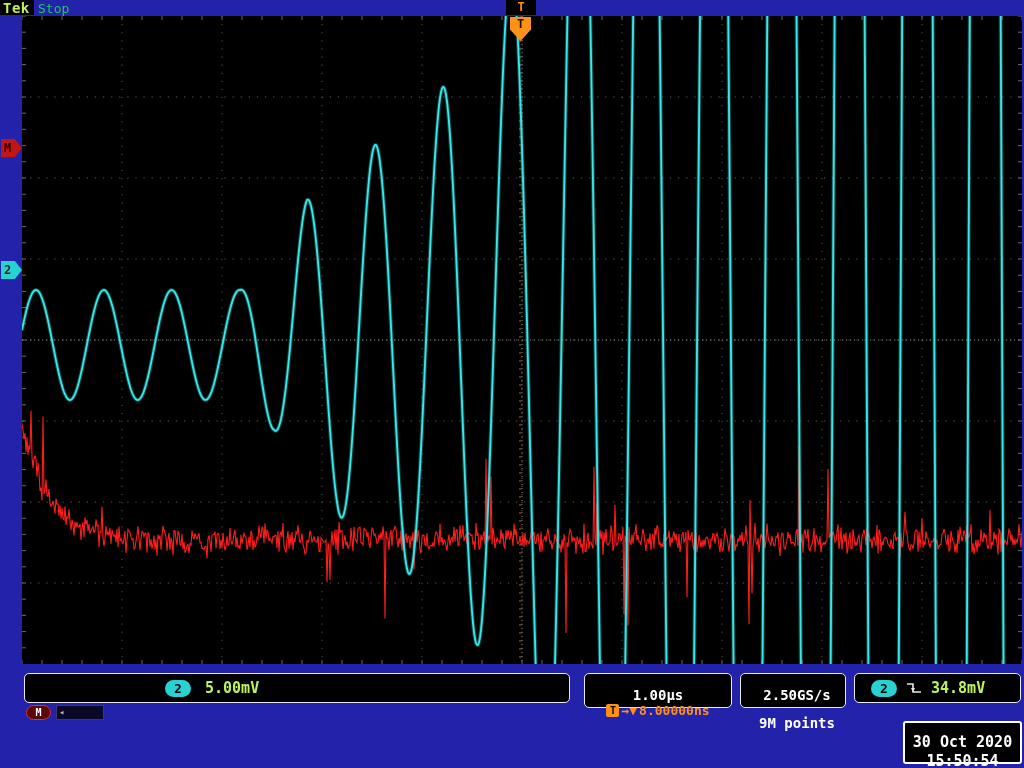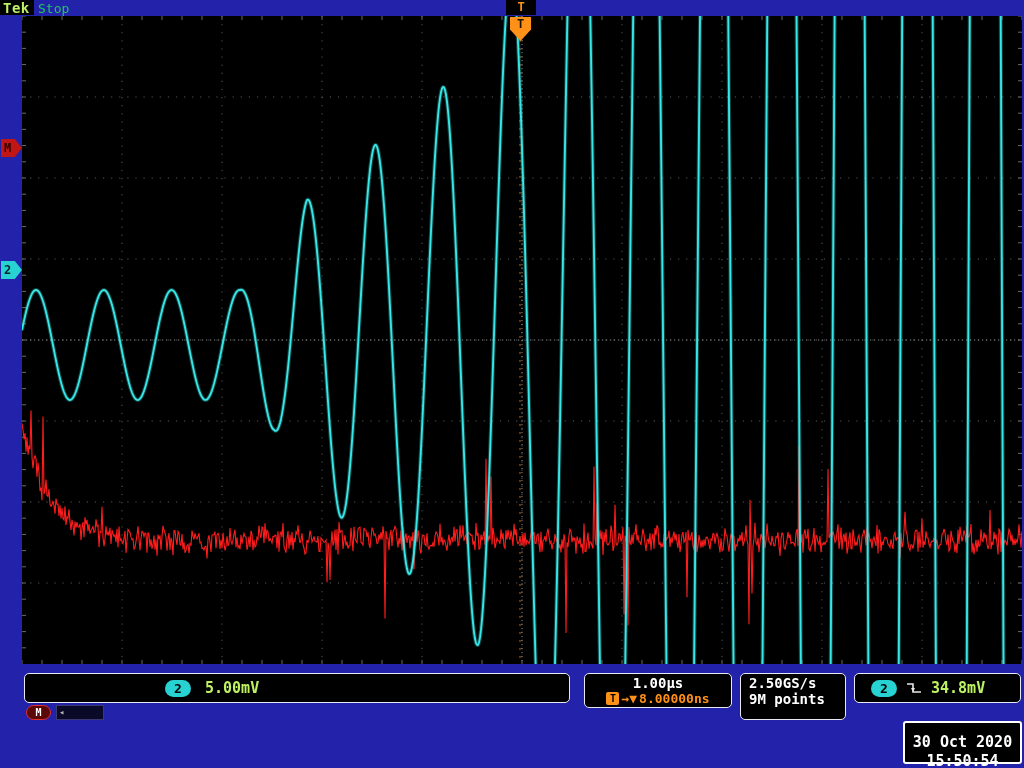--- a/index.html
+++ b/index.html
@@ -22,26 +22,26 @@
     display:flex;justify-content:center;color:#201000;font-size:12px;font-weight:bold;line-height:14px;}
   
   .lmarker{left:1px;width:21px;height:18px;clip-path:polygon(0 0,66% 0,100% 50%,66% 100%,0 100%);
     display:flex;align-items:center;font-weight:bold;font-size:12px;padding-left:3px;box-sizing:border-box;}
   #marker-m{top:139px;background:#c01616;color:#300000;}
   #marker-ch2{top:261px;background:#28d2d2;color:#002828;}
   
   .rbox{background:#000;border:1.5px solid #e8e8f0;border-radius:5px;box-sizing:border-box;color:#fff;}
   #box-ch2{left:24px;top:673px;width:546px;height:30px;display:flex;align-items:center;padding-left:140px;gap:14px;}
   #box-tb{left:584px;top:673px;width:148px;height:35px;text-align:center;padding-top:1px;}
-  #box-acq{left:740px;top:673px;width:106px;height:47px;padding:1px 0 0 8px;}
+  #box-acq{left:740px;top:673px;width:106px;height:35px;padding:1px 0 0 8px;text-align:center;}
   #box-trig{left:854px;top:673px;width:167px;height:30px;display:flex;align-items:center;padding-left:16px;gap:9px;}
   .pill{display:inline-flex;align-items:center;justify-content:center;min-width:26px;height:17px;
     border-radius:9px;background:#28d2d2;color:#000;font-weight:bold;font-size:13px;}
   .val{font-size:15px;font-weight:bold;color:#bef264;}
-  .small-line{font-size:14px;line-height:16px;font-weight:bold;}
+  .small-line{font-size:14px;line-height:16px;font-weight:bold;margin-top:12px;}
   #tb-delay{color:#ff9018;font-size:13px;font-weight:bold;display:flex;align-items:center;justify-content:center;gap:2px;line-height:15px;}
   .ticon{width:13px;height:13px;background:#ff9018;color:#000;font-size:10px;font-weight:bold;
     display:inline-flex;align-items:center;justify-content:center;border-radius:2px;}
   
   #math-badge{left:26px;top:705px;width:25px;height:15px;border-radius:8px;background:#5a0808;
     border:1.5px solid #e03030;color:#fff;font-size:10px;font-weight:bold;
     display:flex;align-items:center;justify-content:center;box-sizing:border-box;}
   #math-popup{left:56px;top:705px;width:48px;height:15px;background:#0a0a28;border:1px solid #3a3a70;
     box-sizing:border-box;color:#bbb;font-size:9px;line-height:13px;padding-left:2px;}
   

